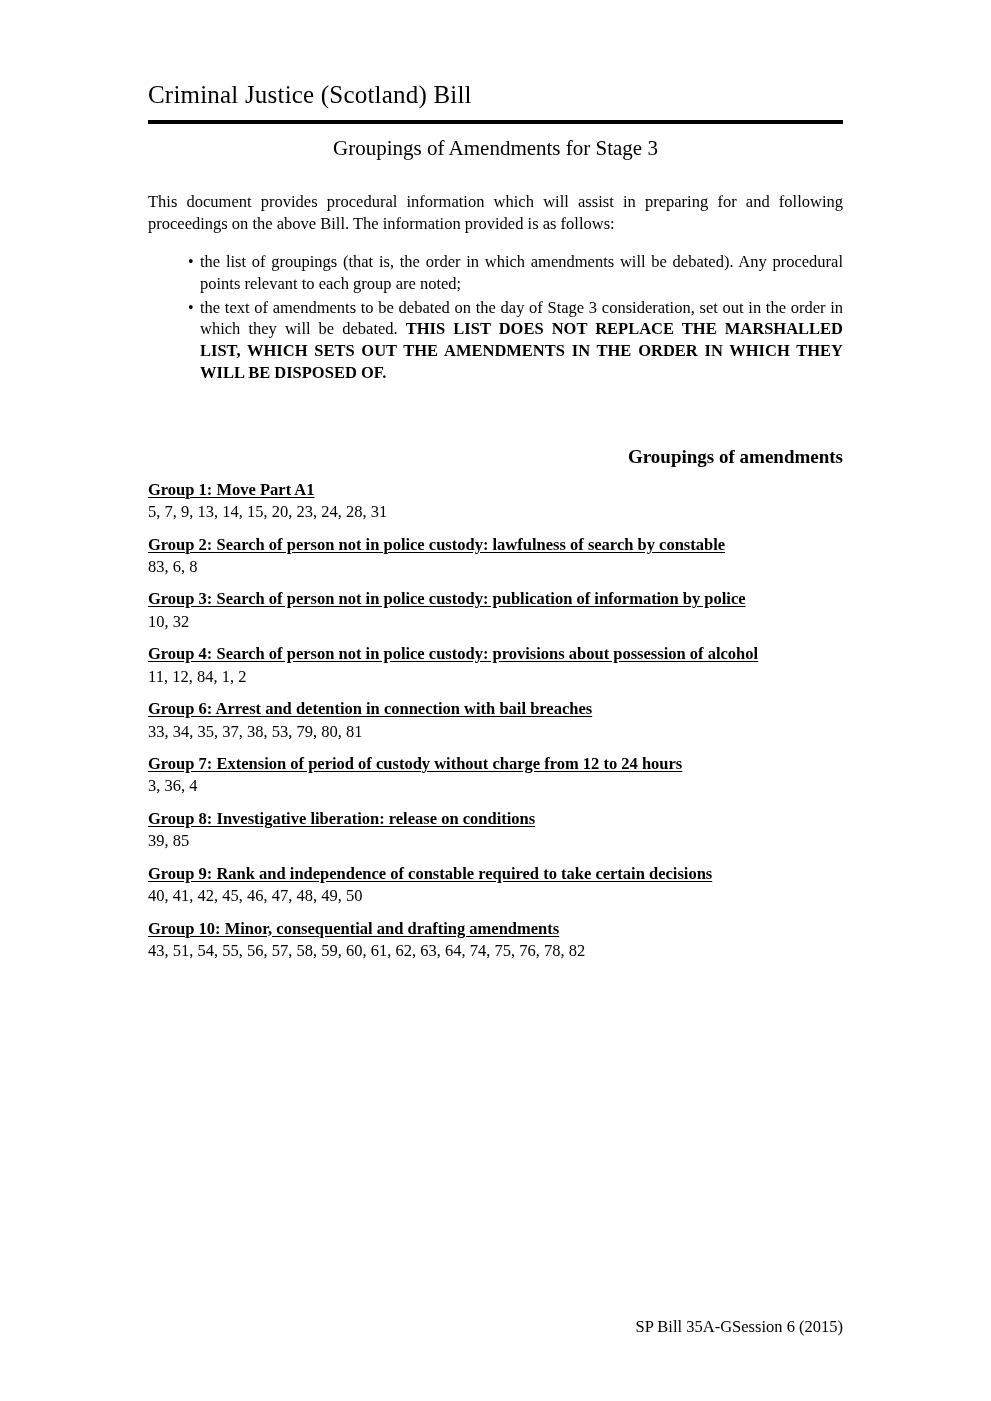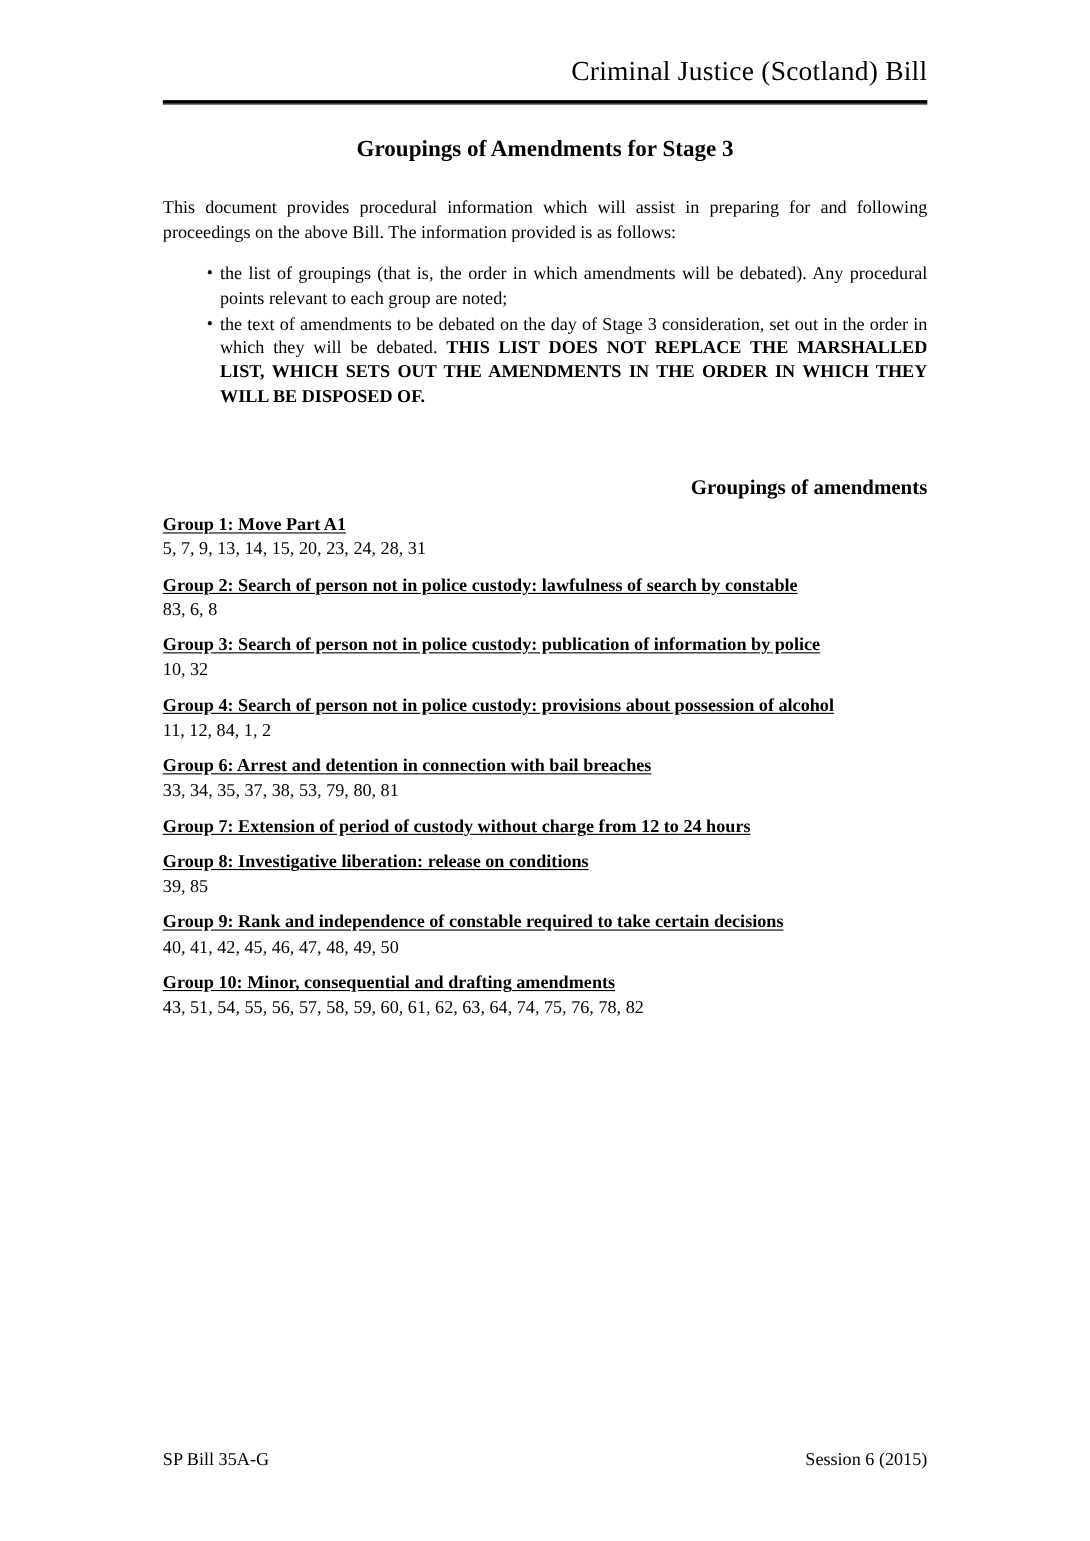--- a/index.html
+++ b/index.html
@@ -19,37 +19,37 @@
     background: #ffffff;
     box-sizing: border-box;
   }
   .content {
     position: absolute;
     left: 148px;
     top: 0;
     width: 695px;
   }
   .doc-title {
-    text-align: right;
+    text-align: left;
     font-size: 25px;
     letter-spacing: 0.2px;
-    margin-top: 52px;
+    margin-top: 81px;
   }
   .title-rule {
     margin-top: 11px;
     border-top: 3px solid #000;
     border-bottom: 1px solid #000;
     height: 2px;
     box-sizing: border-box;
   }
   .subtitle {
     text-align: center;
-    font-weight: bold;
+    font-weight: normal;
     font-size: 21px;
-    margin-top: 28px;
+    margin-top: 12px;
   }
   .intro {
     margin-top: 30px;
     font-size: 16.5px;
     line-height: 1.32;
     text-align: justify;
   }
   ul.bullets {
     margin: 12px 0 0 0;
     padding: 0;
@@ -98,21 +98,21 @@
     line-height: 1.3;
     margin-top: 1px;
   }
   .footer {
     position: absolute;
     left: 148px;
     top: 1317px;
     width: 695px;
     font-size: 16.5px;
     display: flex;
-    justify-content: space-between;
+    justify-content: flex-end;
   }
 </style>
 </head>
 <body>
 
 <div class="page">
 
   <div class="content">
 
     <div class="doc-title">Criminal Justice (Scotland) Bill</div>
@@ -156,20 +156,21 @@
     </div>
 
 
     <div class="group-block">
       <div class="group-title">Group 6: Arrest and detention in connection with bail breaches</div>
       <div class="group-amendments">33, 34, 35, 37, 38, 53, 79, 80, 81</div>
     </div>
 
     <div class="group-block">
       <div class="group-title">Group 7: Extension of period of custody without charge from 12 to 24 hours</div>
+      <div class="group-amendments">3, 36, 4</div>
     </div>
 
     <div class="group-block">
       <div class="group-title">Group 8: Investigative liberation: release on conditions</div>
       <div class="group-amendments">39, 85</div>
     </div>
 
     <div class="group-block">
       <div class="group-title">Group 9: Rank and independence of constable required to take certain decisions</div>
       <div class="group-amendments">40, 41, 42, 45, 46, 47, 48, 49, 50</div>

